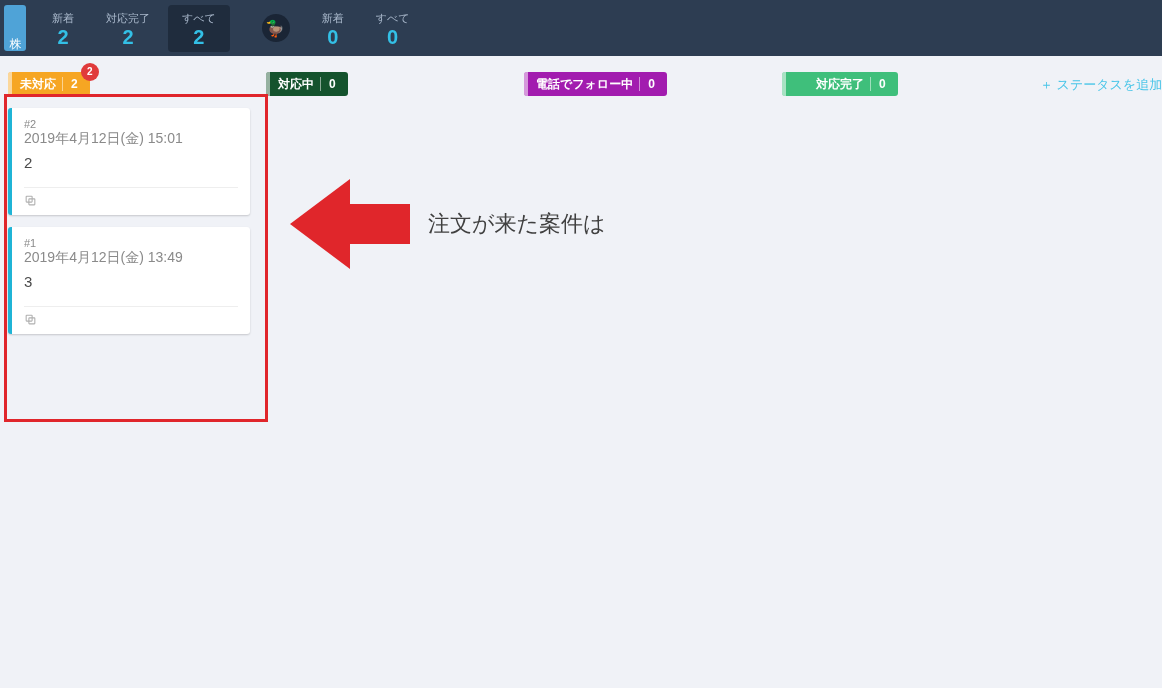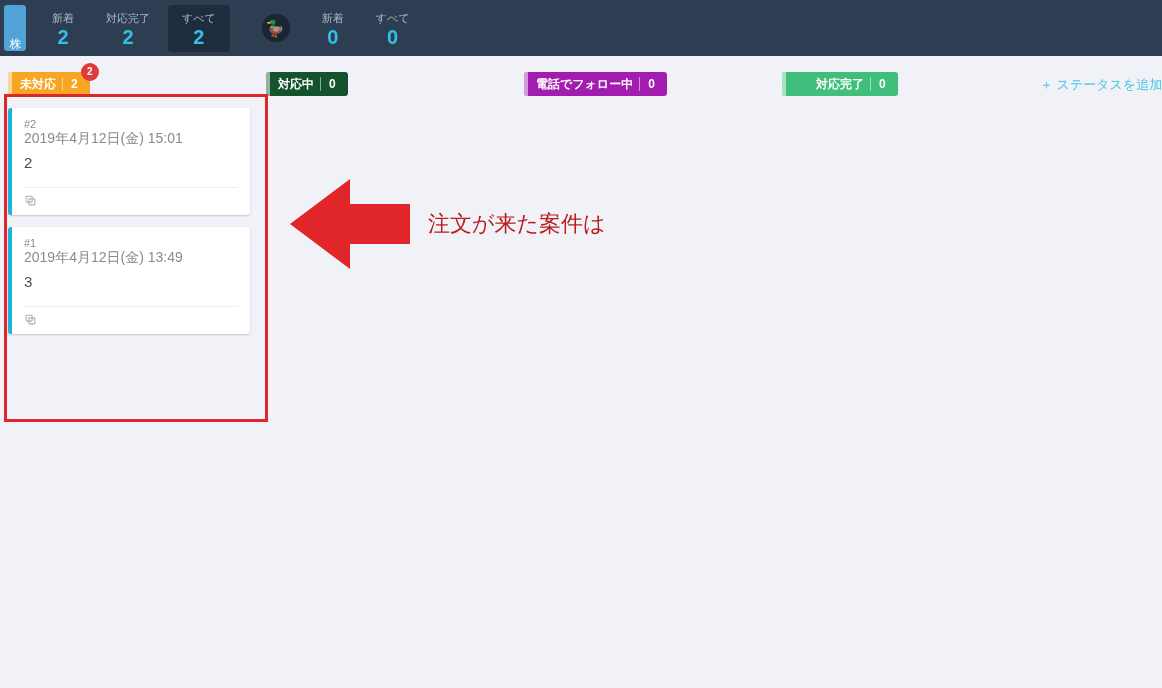--- a/index.html
+++ b/index.html
@@ -119,21 +119,21 @@
   .annot{
     position:absolute;
     left:290px; top:174px;
     display:flex;
     align-items:center;
     pointer-events:none;
   }
   .arrow svg{display:block;}
   .annot-text{
     margin-left:18px;
-    color:#b91c1c;
+    color:#404040;
     font-size:22px;
     line-height:2.2;
     font-weight:500;
     white-space:nowrap;
   }
 
   .add-status{
     color:#49c5e8;
     font-size:13px;
     cursor:pointer;

